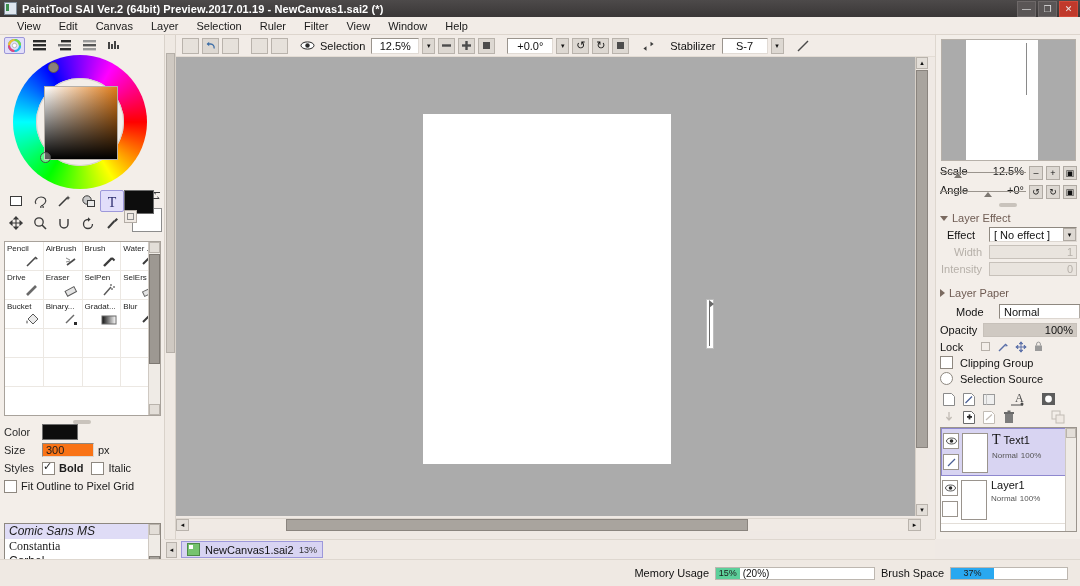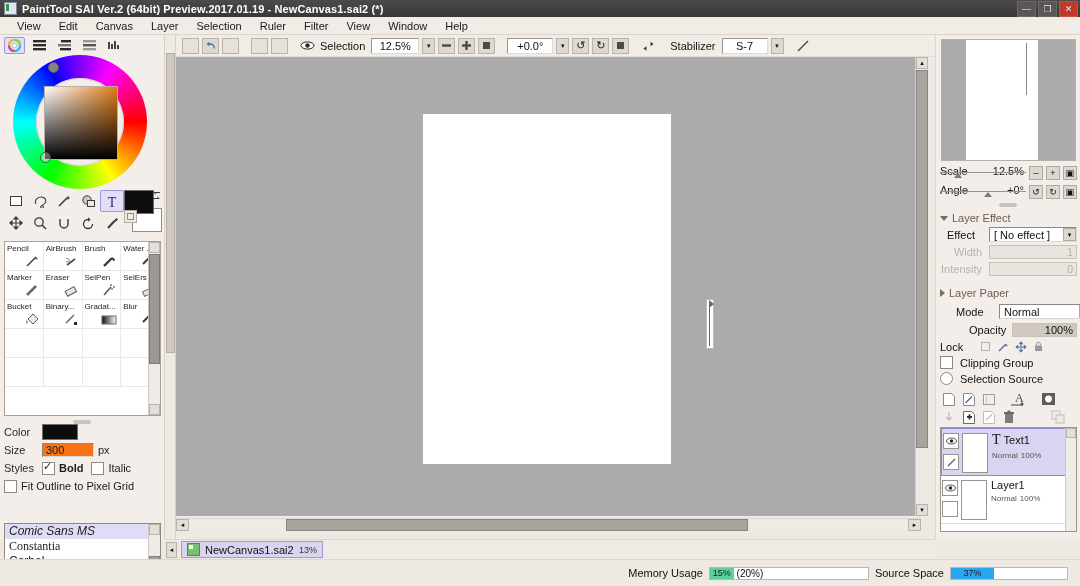--- a/index.html
+++ b/index.html
@@ -391,21 +391,21 @@
             <span class="nm">Water ...</span>
             <span class="ico">
               <svg width="16" height="16">
                 <line x1="3" y1="11" x2="11" y2="3" stroke="#3b3b3b" stroke-width="2"></line>
                 <circle cx="12" cy="12" r="2.6" fill="none" stroke="#7a7a7a"></circle>
               </svg>
             </span>
           </div>
 
         <div class="bcell">
-            <span class="nm">Marker</span>
+            <span class="nm">Drive</span>
             <span class="ico">
               <svg width="16" height="16">
                 <line x1="3" y1="13" x2="12" y2="4" stroke="#6a6a6a" stroke-width="2.6"></line>
               </svg>
             </span>
           </div>
         <div class="bcell">
             <span class="nm">Eraser</span>
             <span class="ico">
               <svg width="16" height="16">
@@ -698,21 +698,21 @@
     </div>
 
     <div class="rrow" style="position:absolute;left:16px;top:269px;width:145px;">
       <span style="width:40px;">Mode</span>
       <span class="combo" style="flex:1;">
         <span>Normal</span>
         <span class="arrow">▾</span>
       </span>
     </div>
     <div class="rrow" style="position:absolute;left:0;top:287px;width:145px;">
-      <span style="width:40px;margin-left:29px;">Opacity</span>
+      <span style="width:40px;">Opacity</span>
       <span class="gbar" style="flex:1;">
         <span class="gfill" style="width:100%;"></span>
         <span class="gtxt">100%</span>
       </span>
     </div>
     <div class="rrow" style="position:absolute;left:0;top:304px;width:145px;gap:6px;">
       <span style="width:34px;">Lock</span>
       <span>
           <svg width="11" height="11">
             <rect x="1.5" y="1.5" width="8" height="8" fill="none" stroke="#b6b0a9"></rect>
@@ -862,20 +862,20 @@
       </div>
     </div>
   </div>
 
   <div id="statusbar">
     <span>Memory Usage</span>
     <span class="meter" style="width:160px;">
       <span class="mfill" style="width:15%;background:#5ccf9a;">15%</span>
       <span class="mtxt">(20%)</span>
     </span>
-    <span>Source Space</span>
+    <span>Brush Space</span>
     <span class="meter" style="width:118px;">
       <span class="mfill" style="width:37%;background:#29a8f0;">37%</span>
     </span>
   </div>
 
 
 </div>
 
 </body></html>

